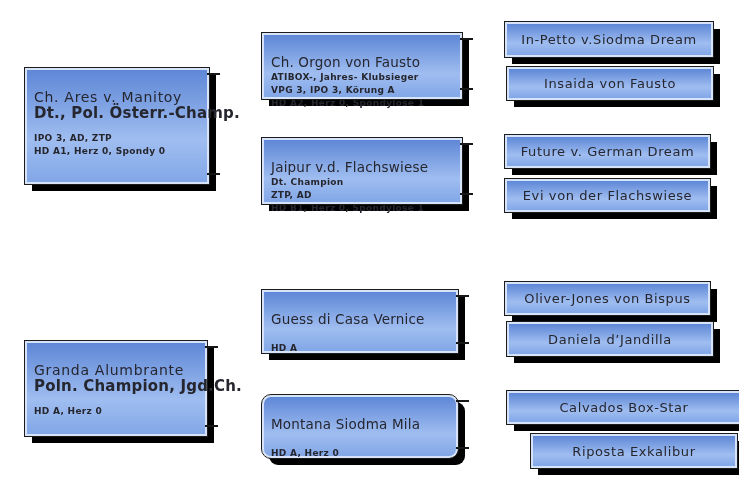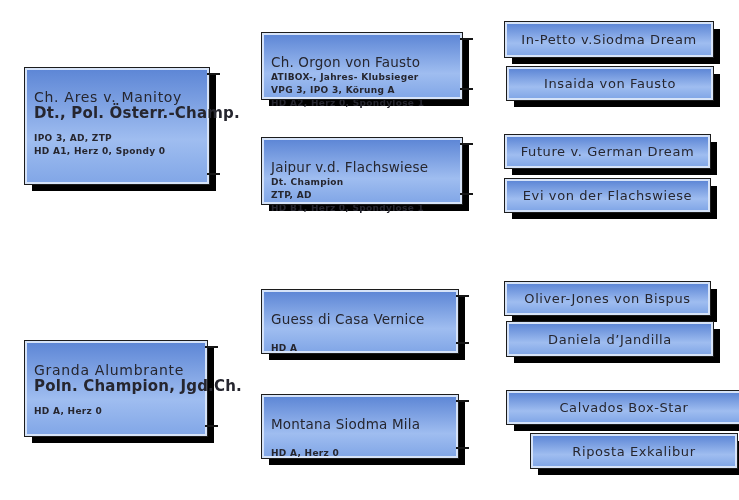--- a/index.html
+++ b/index.html
@@ -34,21 +34,21 @@
   .gen3{display:flex;align-items:center;justify-content:center;}
   .gen3 .name{font-size:13px;letter-spacing:0.6px;white-space:nowrap;}
 
   
   #b-ares   {left:25px; top:68px;  width:184px;height:116px;}
   #b-granda {left:25px; top:341px; width:182px;height:95px;}
   
   #b-orgon  {left:262px;top:33px;  width:200px;height:66px;}
   #b-jaipur {left:262px;top:138px; width:200px;height:66px;}
   #b-guess  {left:262px;top:290px; width:196px;height:63px;}
-  #b-montana{left:262px;top:395px; width:196px;height:63px;}
+  #b-montana{left:262px;top:395px; width:196px;height:63px;border-radius:9px;}
   
   #b-inpetto {left:505px;top:22px; width:208px;height:35px;}
   #b-insaida {left:507px;top:67px; width:206px;height:33px;}
   #b-future  {left:505px;top:135px;width:205px;height:33px;}
   #b-evi     {left:505px;top:179px;width:205px;height:33px;}
   #b-oliver  {left:505px;top:282px;width:205px;height:33px;}
   #b-daniela {left:507px;top:322px;width:206px;height:34px;}
   #b-calvados{left:507px;top:391px;width:234px;height:33px;}
   #b-riposta {left:507px;top:434px;width:206px;height:34px;margin-left:24px;}
 </style>

